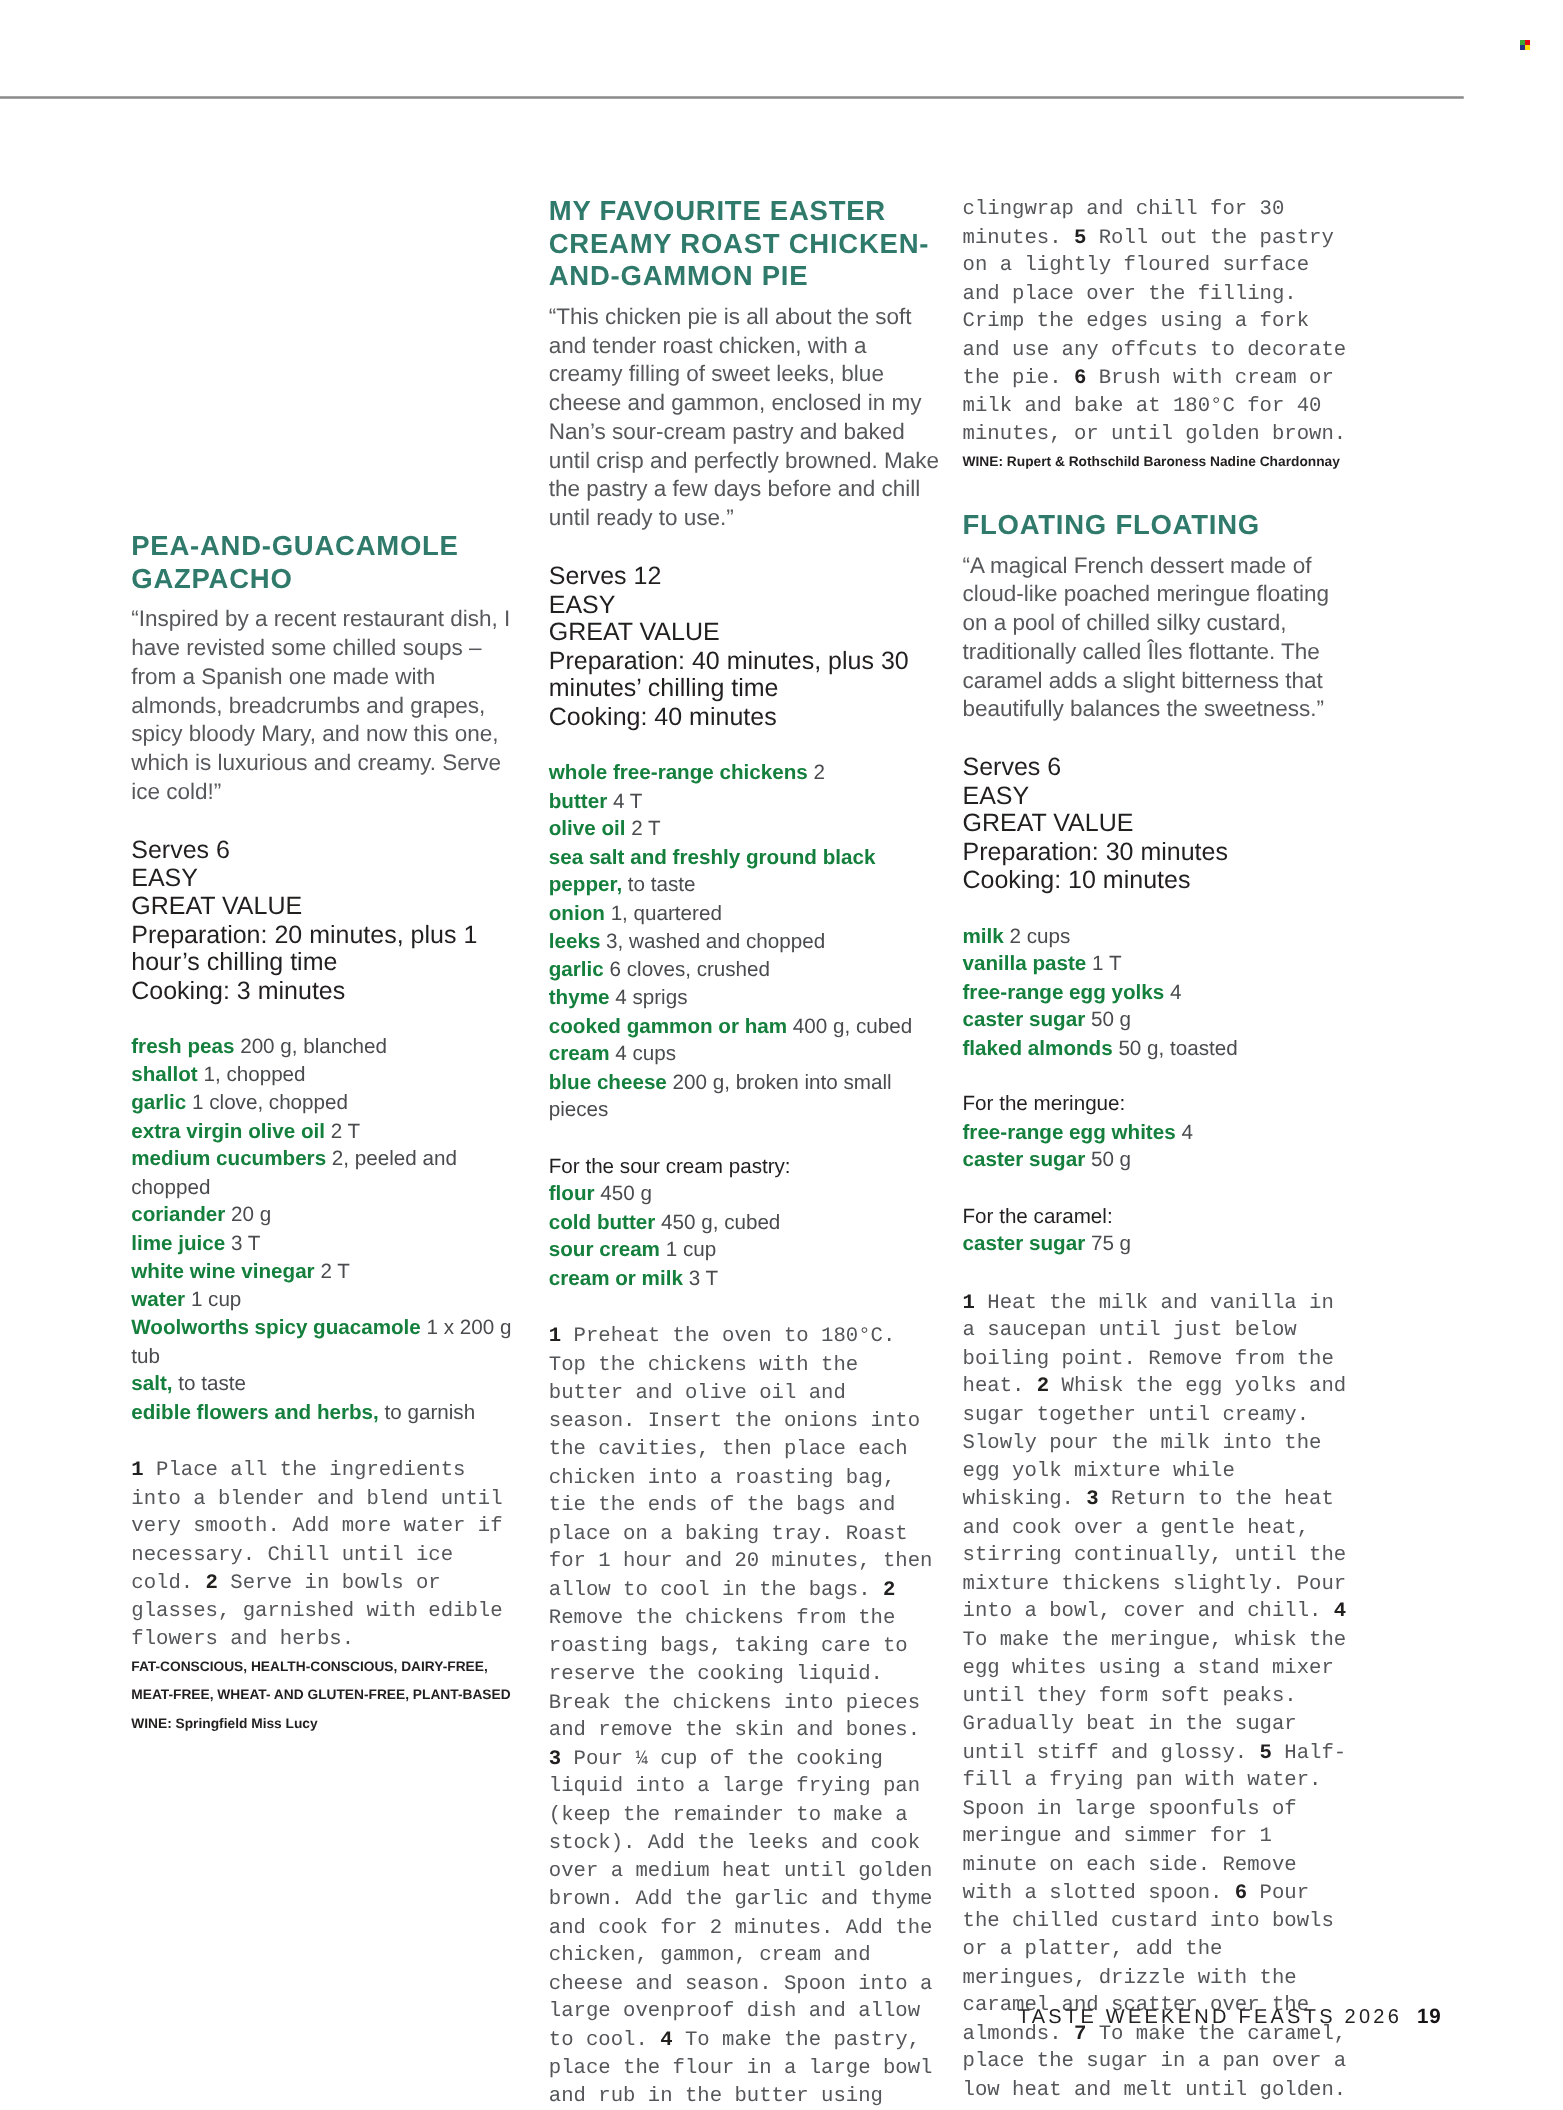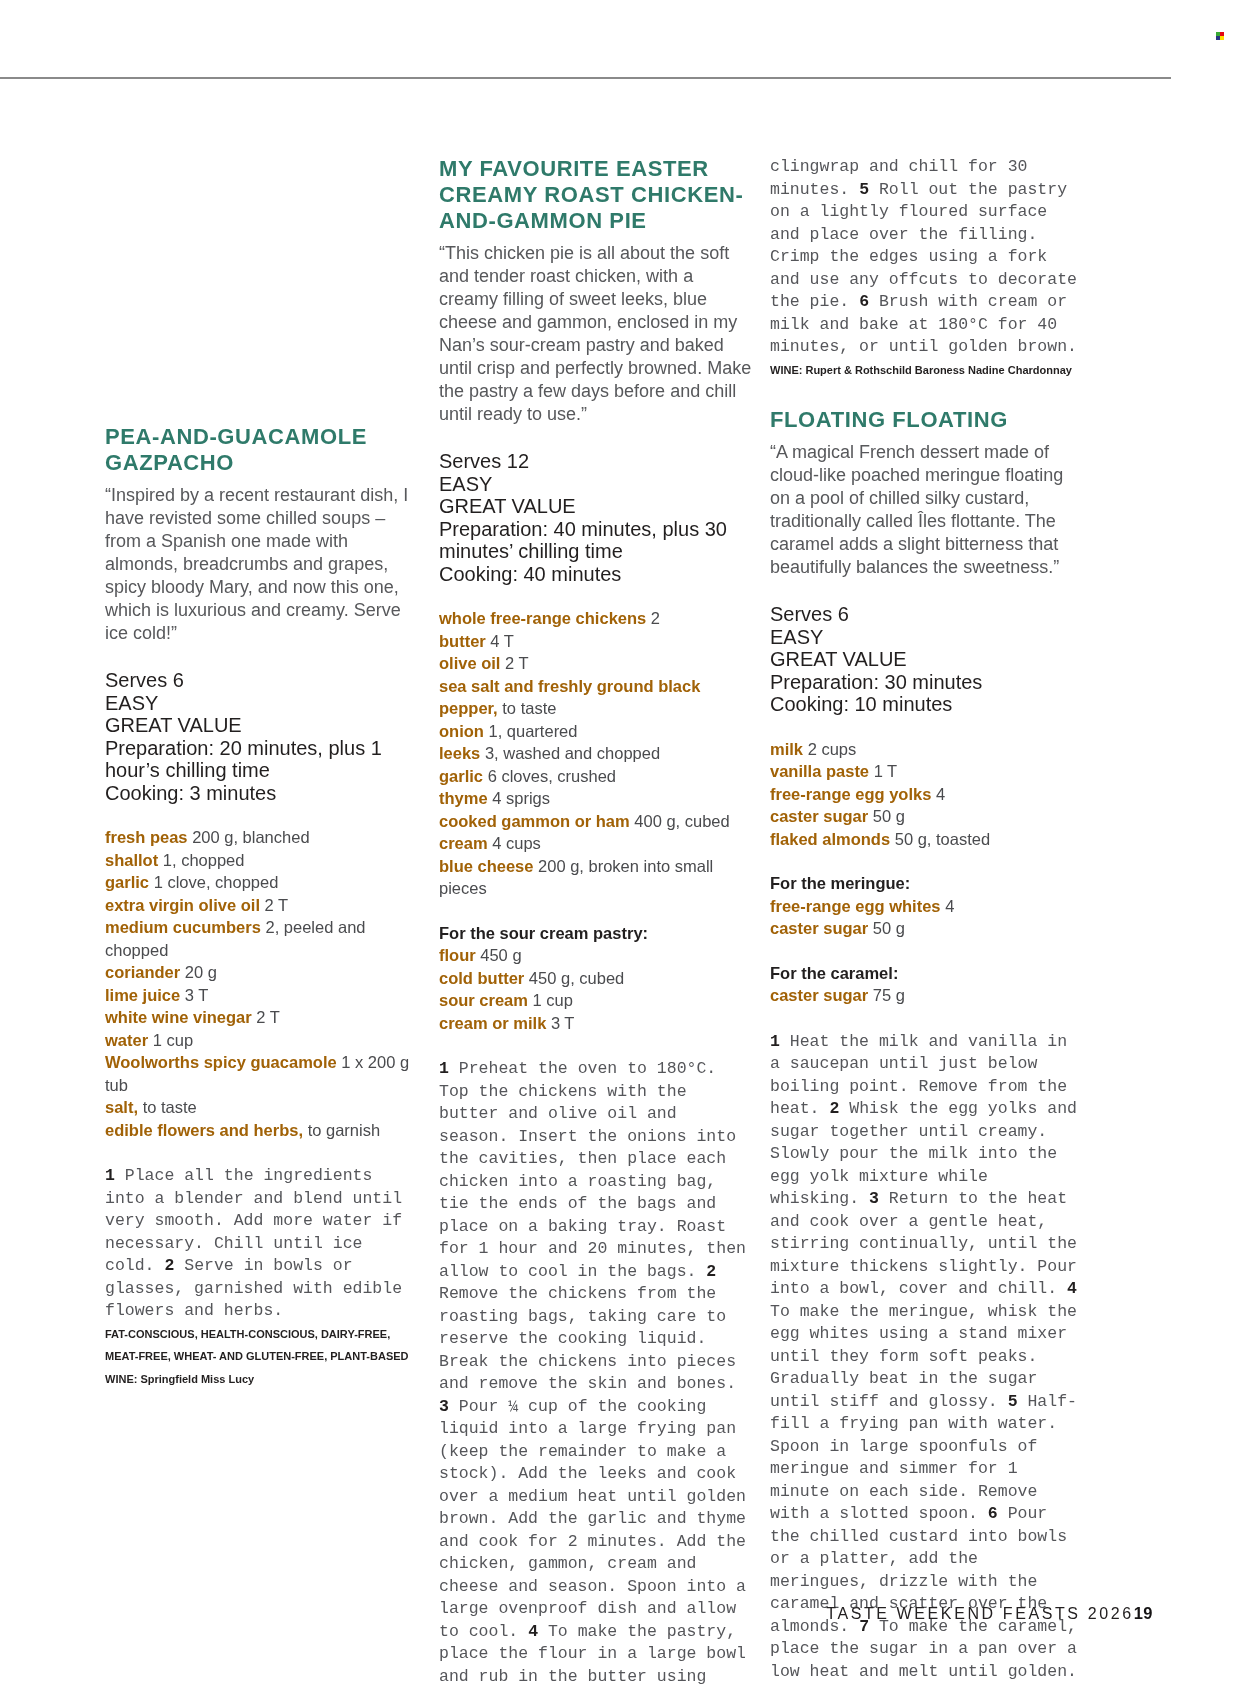--- a/index.html
+++ b/index.html
@@ -21,33 +21,33 @@
     letter-spacing:0.6px; line-height:26px; }
   .r-title span { display:block; }
 
   .quote { margin:0 0 24px 0; color:#57585b; font-size:18px; line-height:23px; }
 
   .info { margin:0 0 22px 0; }
   .info > div { font-size:20px; line-height:22.5px; font-weight:normal; color:#221f1f; }
 
   .ing-group { margin:0 0 22px 0; }
   .ing { font-size:16.5px; line-height:22.5px; color:#4a4b4e; }
-  .ing b { color:#a16207; }
-  .sub-head { font-size:16.5px; line-height:22.5px; font-weight:bold; color:#221f1f; }
+  .ing b { color:#15803d; }
+  .sub-head { font-size:16.5px; line-height:22.5px; font-weight:normal; color:#221f1f; }
 
   .method { margin:24px 0 0 0; font-size:16.5px; line-height:22.5px; color:#55565a;font-family:Liberation Mono, monospace; }
   .method.cont { margin-top:0; }
   .stepnum { color:#221f1f; font-weight:bold; }
 
   .dietary, .wine { font-size:11px; line-height:22.5px; font-weight:bold; color:#221f1f; margin:0; }
   .gap-top { margin-top:26px; }
 
   .footer { position:absolute; top:1604px; right:97px; white-space:nowrap;
     font-size:16px; letter-spacing:2.6px; color:#232021; }
-  .footer b { font-size:16.5px; letter-spacing:0.5px; color:#161415; }
+  .footer b { font-size:16.5px; letter-spacing:0.5px; margin-left:12px; color:#161415; }
 </style>
 </head>
 <body>
 
 <div class="page">
 
   <div class="top-rule"></div>
 
   <div class="brand-mark">
     <i style="background: rgb(58, 170, 53);"></i>

